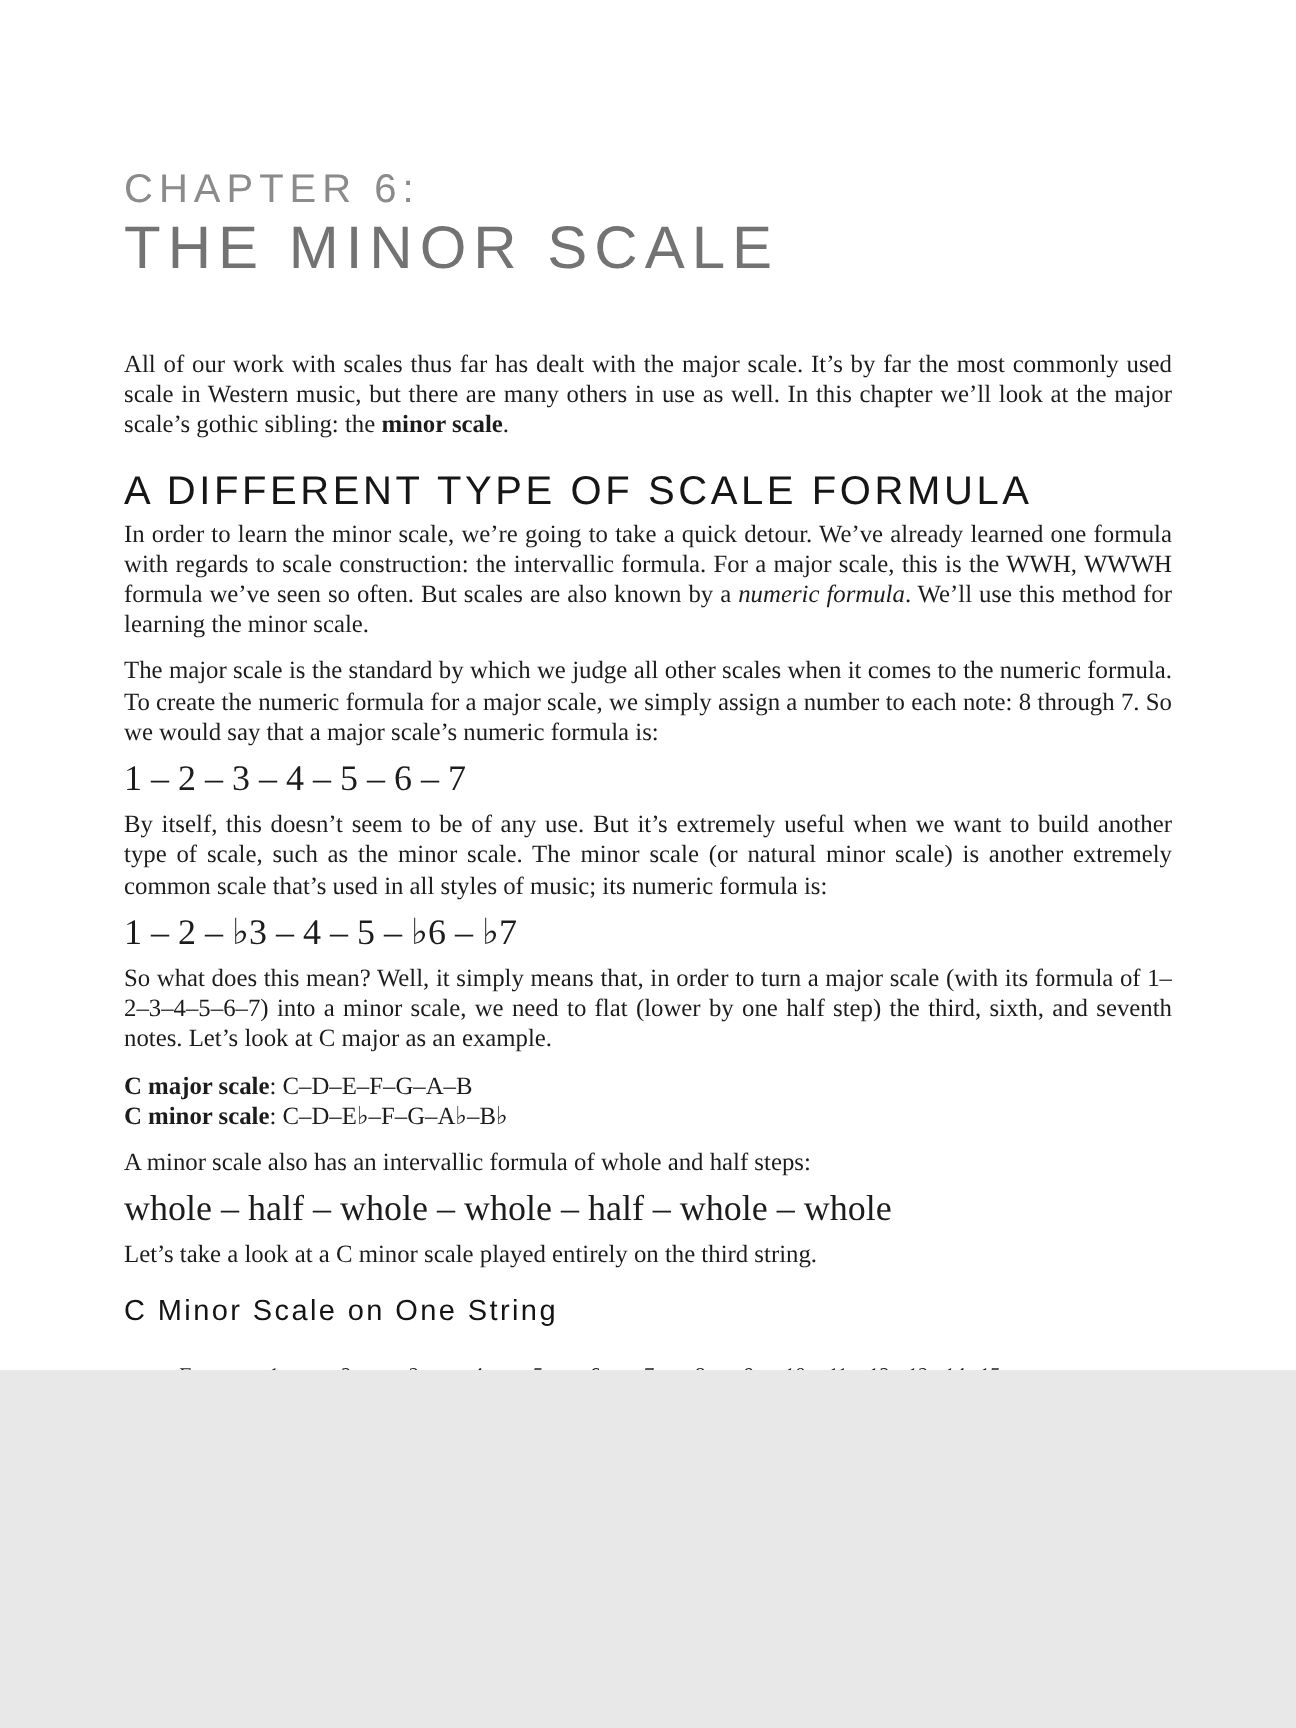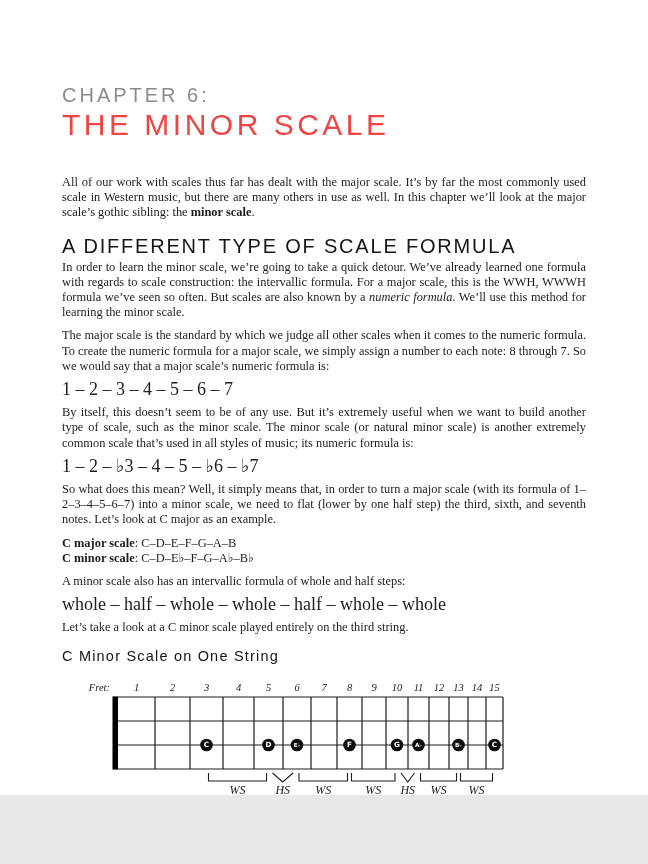--- a/index.html
+++ b/index.html
@@ -1,38 +1,38 @@
 <!DOCTYPE html>
 <html><head>
 <meta charset="utf-8">
 <style>
   html,body{margin:0;padding:0;background:#e8e8e8;}
   .page{
     position:relative;
-    width:648px;height:795px;
+    width:648px;height:685px;
     margin:0 auto;
     background:#ffffff;
     box-sizing:border-box;
     padding:84px 62px 0 62px;
     font-family:"Liberation Serif", "DejaVu Serif", serif;
     color:#1c1c1c;
     overflow:hidden;
   }
   .chapter-label{
     font-family:"Liberation Sans", sans-serif;
     font-size:20px;line-height:22px;
     letter-spacing:3px;
     color:#8b8b8b;
     font-weight:400;
   }
   h1.title{
     font-family:"Liberation Sans", sans-serif;
     font-size:30px;line-height:33px;
     letter-spacing:3.5px;
-    color:#ef4444;
+    color:#737373;
     font-weight:400;
     margin:2px 0 0 0;
   }
   p.body{
     font-size:12.4px;line-height:15.2px;
     text-align:justify;
     margin:8px 0;
   }
   p.first{margin-top:34px;}
   h2.section{

